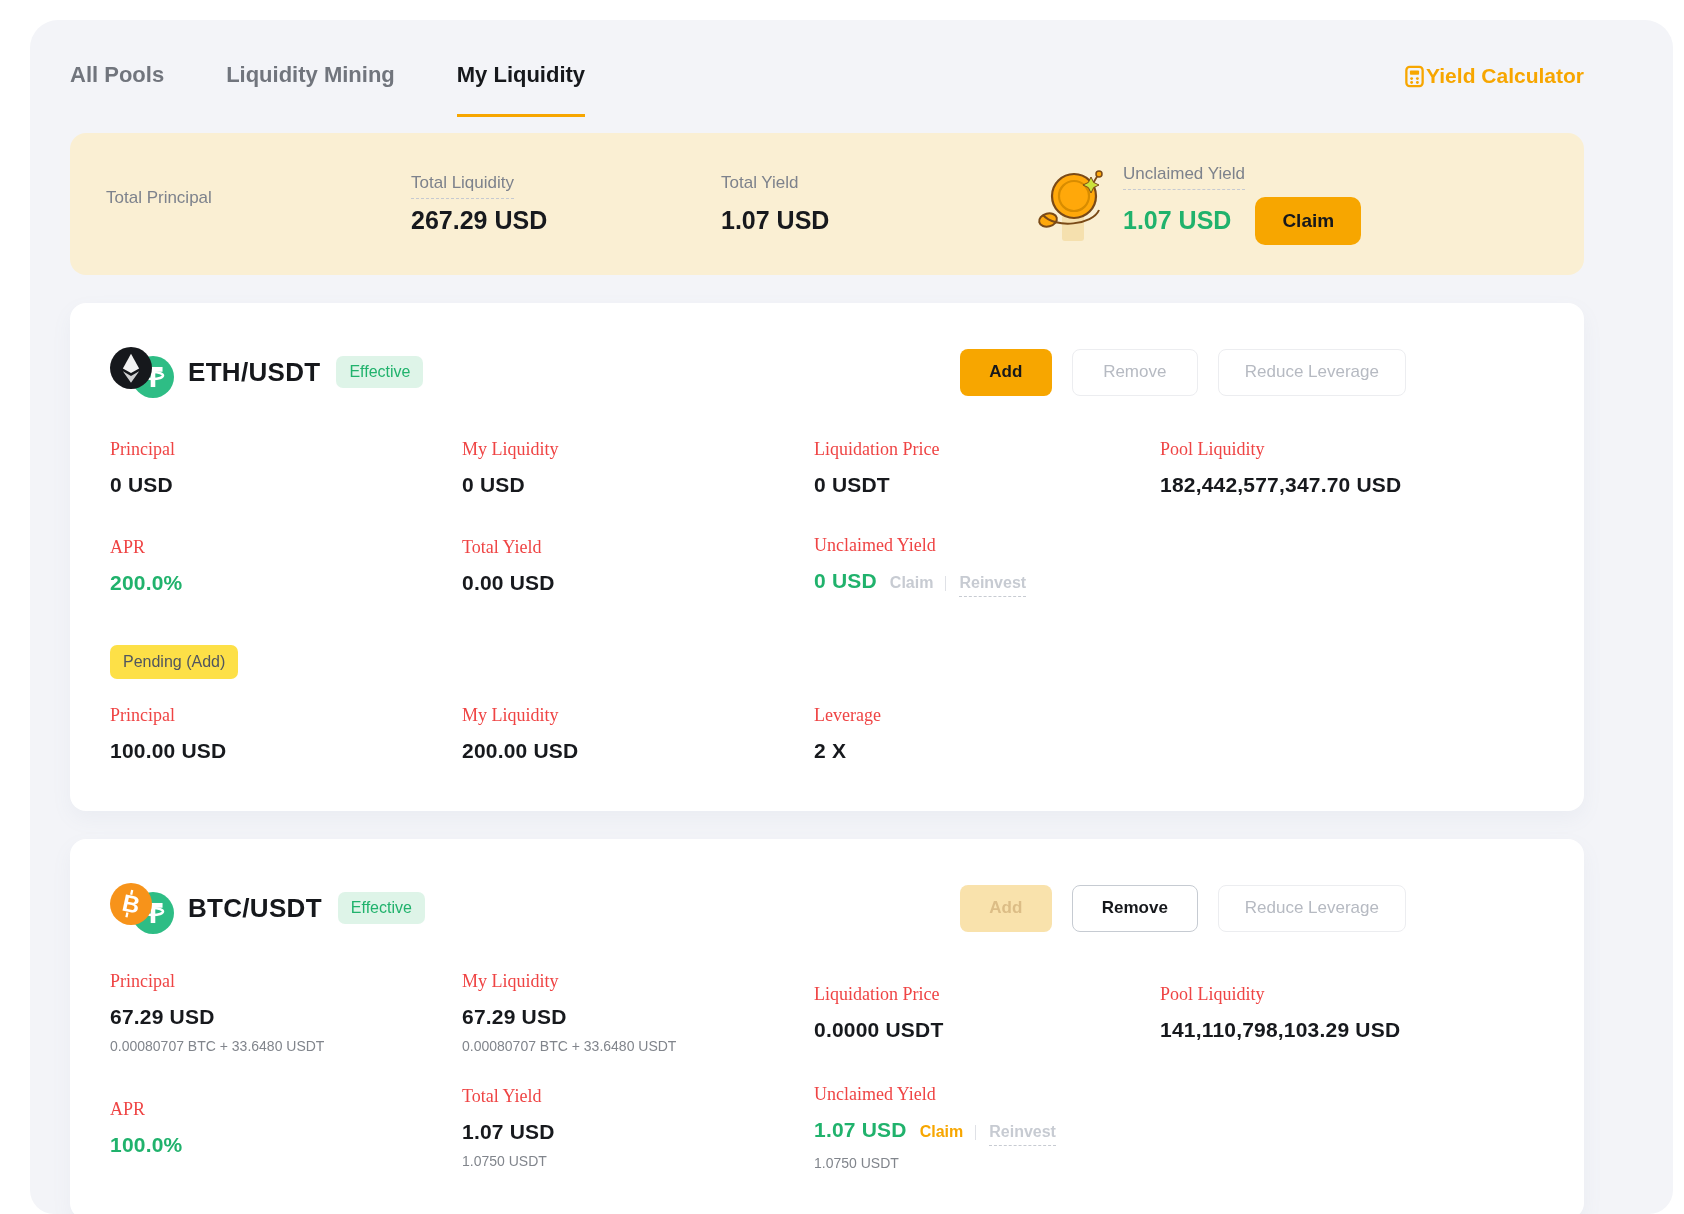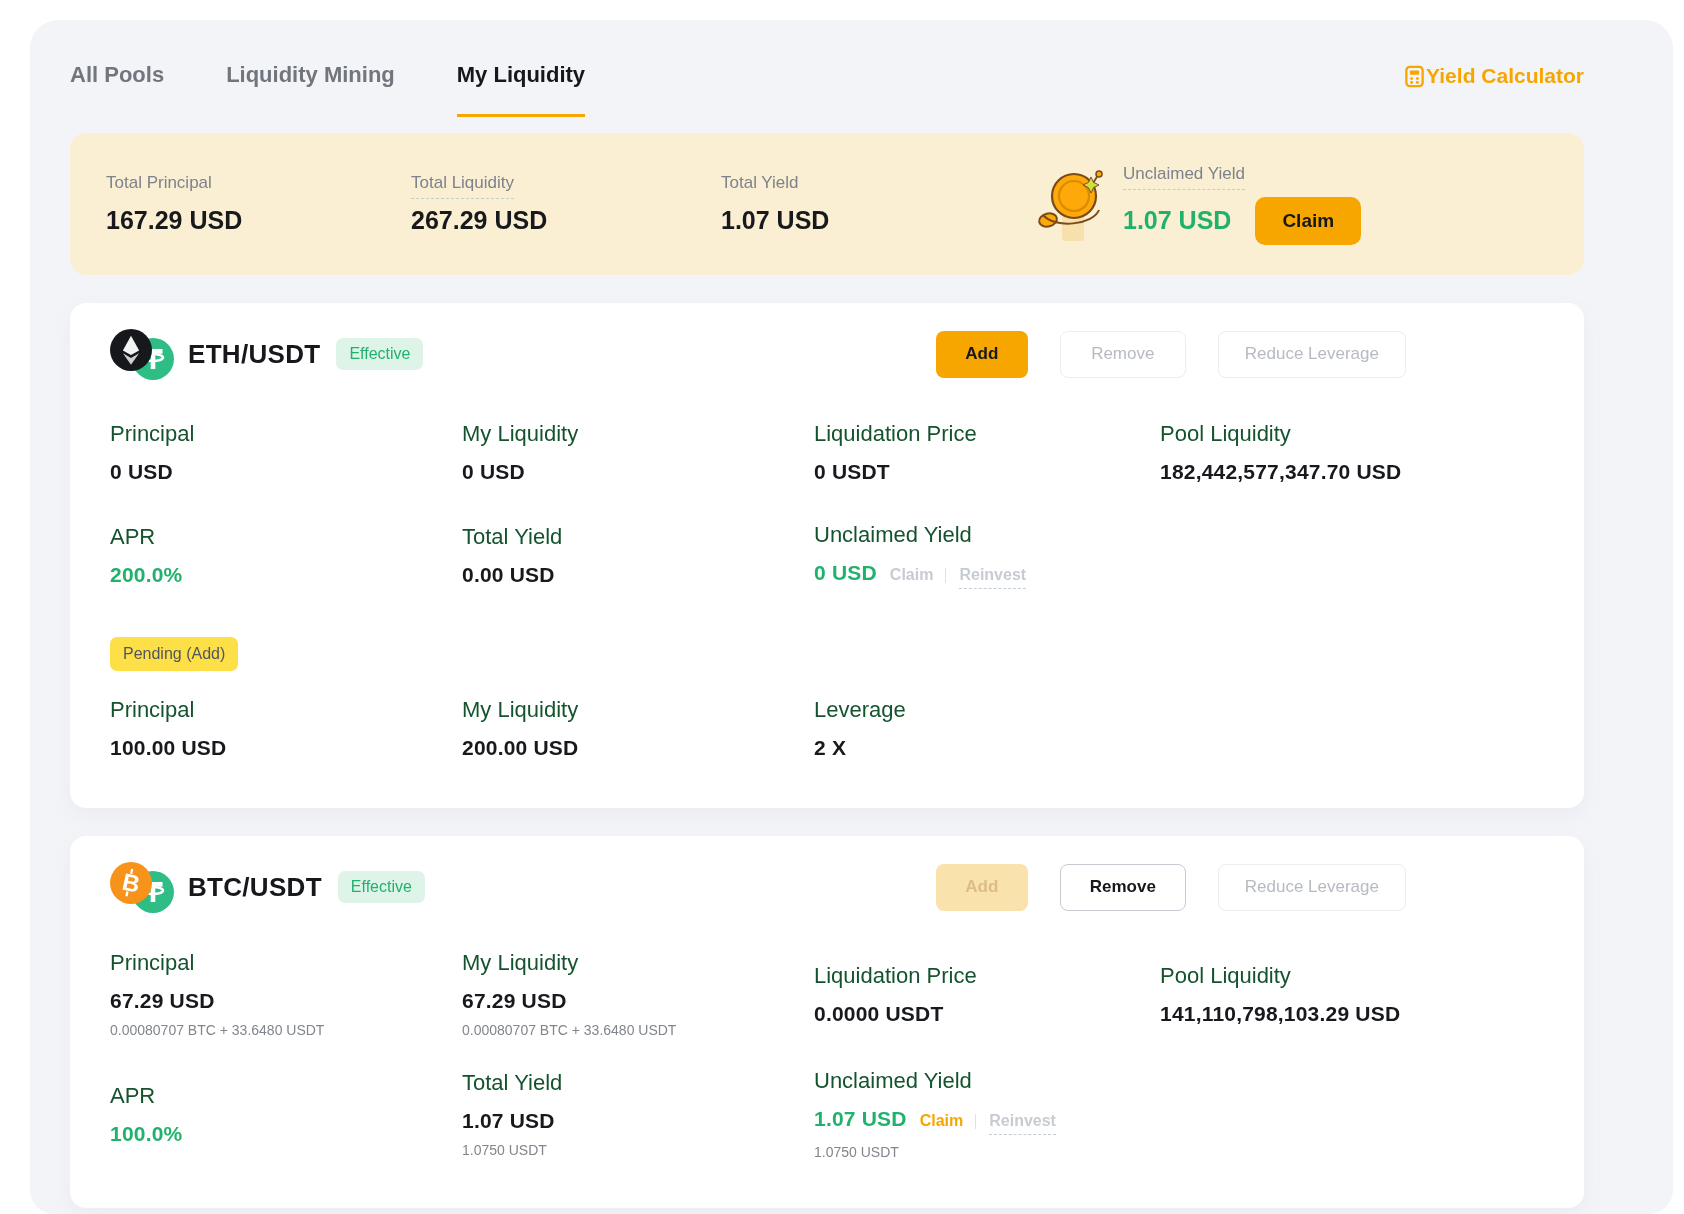--- a/index.html
+++ b/index.html
@@ -49,47 +49,47 @@
   .b-value.green { color: #20b26c; }
   .claim-btn {
     margin-left: 24px; background: #f7a600; border: none; border-radius: 10px;
     color: #16181c; font-size: 19px; font-weight: 700; padding: 13px 27px;
     cursor: pointer; font-family: inherit;
   }
 
   
   .card {
     background: #ffffff; border-radius: 16px; margin-top: 28px;
-    padding: 26px 40px 48px 40px;
+    padding: 44px 40px 48px 40px;
     box-shadow: 0 8px 20px rgba(130,140,165,0.07);
   }
   .card-header { display: flex; align-items: center; }
   .coin-stack { position: relative; width: 66px; height: 50px; flex: none; }
   .coin-back { position: absolute; left: 22px; top: 9px; z-index: 1; }
   .coin-front { position: absolute; left: 0; top: 0; z-index: 2; }
   .pair-name { font-size: 26px; font-weight: 700; color: #16181c; margin-left: 12px; letter-spacing: 0.3px; }
   .badge {
     margin-left: 16px; background: #def4e8; color: #20b26c;
     font-size: 16px; font-weight: 500; padding: 7px 13px; border-radius: 7px;
   }
-  .actions { margin-left: auto; margin-right: 138px; display: flex; gap: 32px; }
+  .actions { margin-left: auto; margin-right: 138px; display: flex; gap: 20px; }
   .btn {
     height: 47px; border-radius: 8px; font-size: 17px; font-family: inherit;
     padding: 0 26px; cursor: pointer; border: 1px solid transparent;
   }
   .btn-primary { background: #f7a600; color: #16181c; font-weight: 700; min-width: 92px; }
   .btn-primary-disabled { background: #f9e2ac; color: #dcbd86; font-weight: 700; min-width: 92px; cursor: default; }
   .btn-outline { background: #fff; border-color: #c6cbd2; color: #16181c; font-weight: 700; min-width: 126px; }
   .btn-outline-disabled { background: #fff; border-color: #ecedf0; color: #b6bac2; font-weight: 500; min-width: 126px; cursor: default; }
 
   .stats-grid {
     display: grid; grid-template-columns: 352px 352px 346px 1fr;
     align-items: center; margin-top: 42px;
   }
-  .stat-label { font-size: 22px; color: #14532d; margin-bottom: 13px; }
+  .stat-label { font-size: 18px; color: #ef4444; margin-bottom: 13px; font-family: Liberation Serif, serif; }
   .stat-value { font-size: 21px; font-weight: 700; color: #17191d; letter-spacing: 0.2px; }
   .stat-value.green { color: #20b26c; }
   .stat-sub { font-size: 14px; color: #81858c; margin-top: 9px; }
   .row2 { margin-top: 38px; }
 
   .yield-row { display: flex; align-items: baseline; }
   .link { font-size: 16px; font-weight: 700; cursor: pointer; }
   .link.orange { color: #f7a600; margin-left: 13px; }
   .link.muted { color: #c7cbd2; margin-left: 13px; cursor: default; }
   .link.dashed { border-bottom: 1px dashed #c7cbd2; padding-bottom: 4px; }
@@ -125,21 +125,20 @@
             <circle cx="15" cy="18.2" r="1.5" fill="#f7a600"></circle>
           </svg>
         </span>
         <span>Yield Calculator</span>
       </div>
     </div>
 
     <div class="banner">
       <div>
         <div class="b-label">Total Principal</div>
-        <div class="b-value">167.29 USD</div>
       </div>
       <div>
         <div class="b-label"><span class="dashed">Total Liquidity</span></div>
         <div class="b-value">267.29 USD</div>
       </div>
       <div>
         <div class="b-label">Total Yield</div>
         <div class="b-value">1.07 USD</div>
       </div>
       <div class="b-right">

